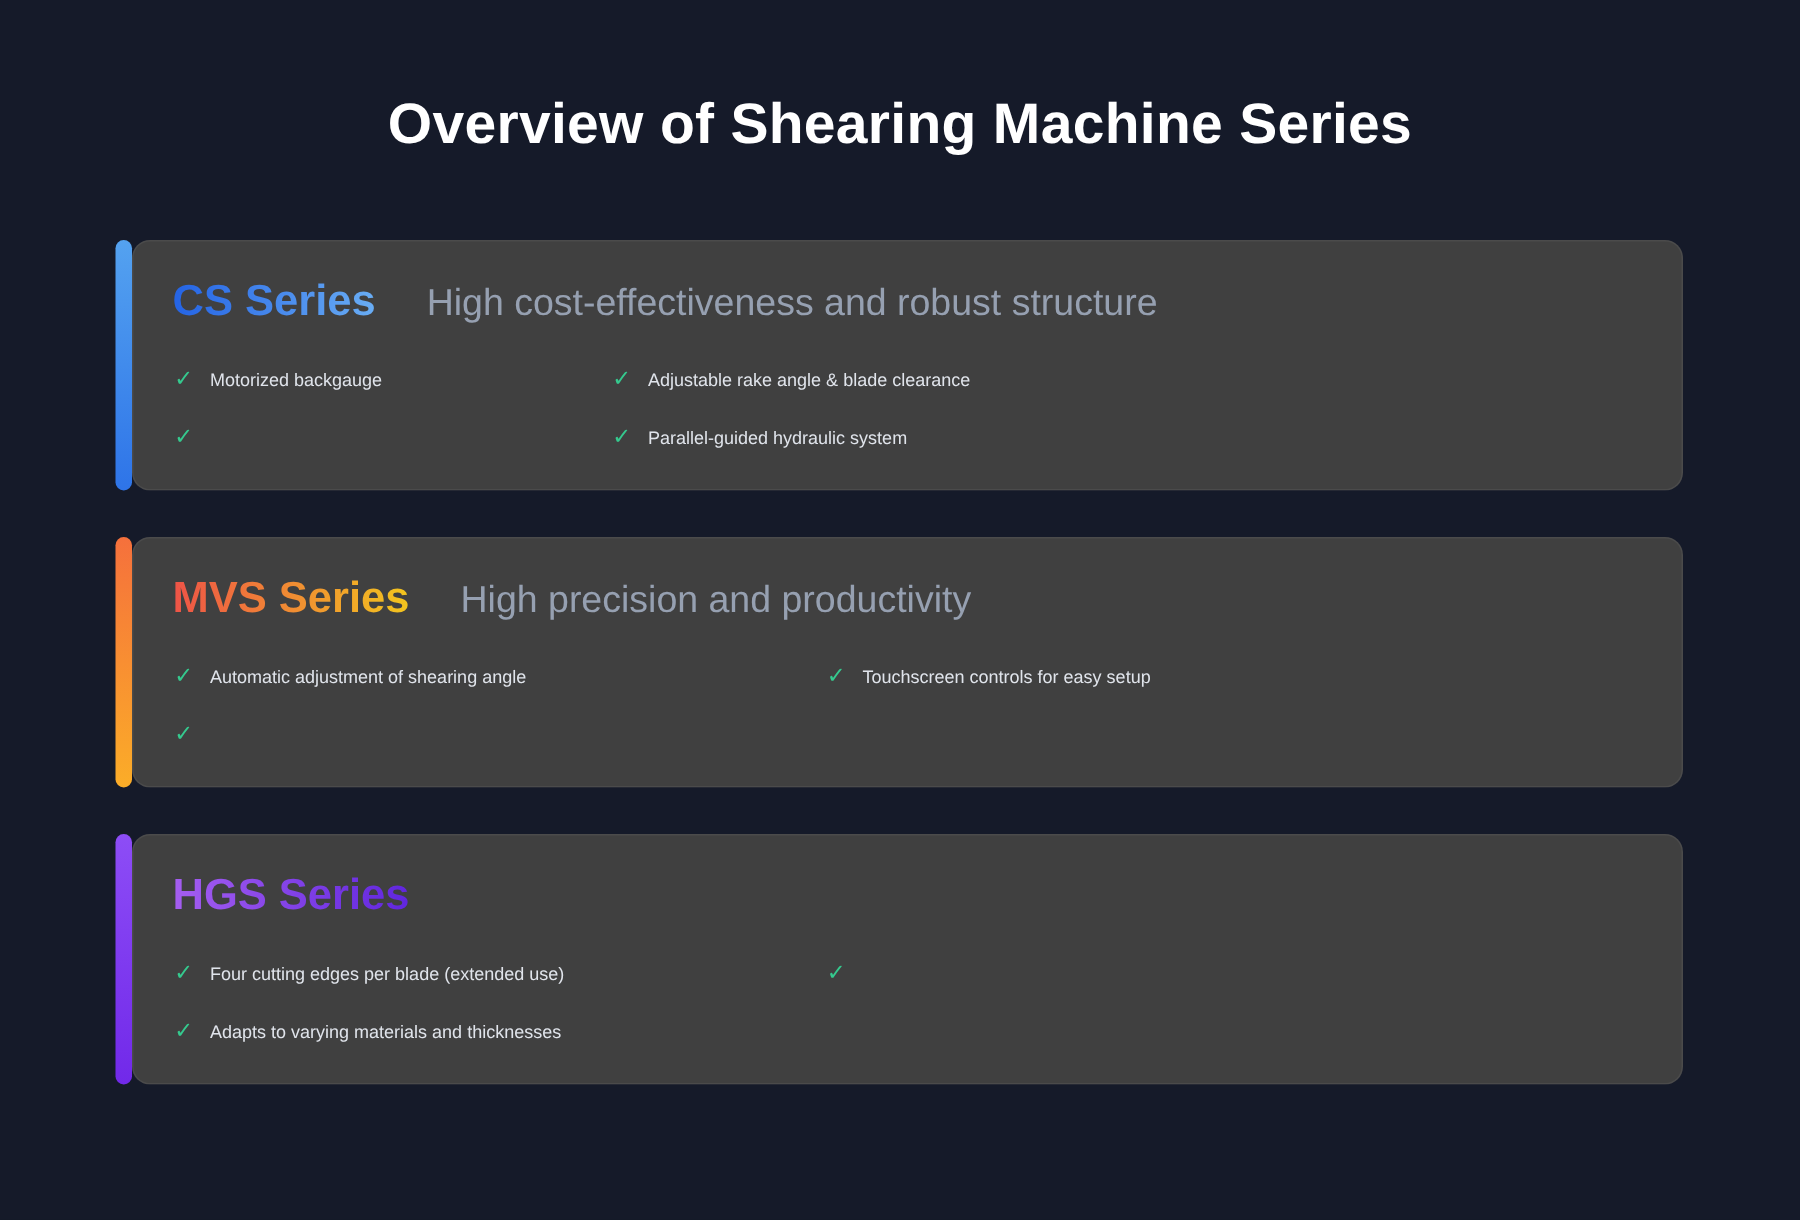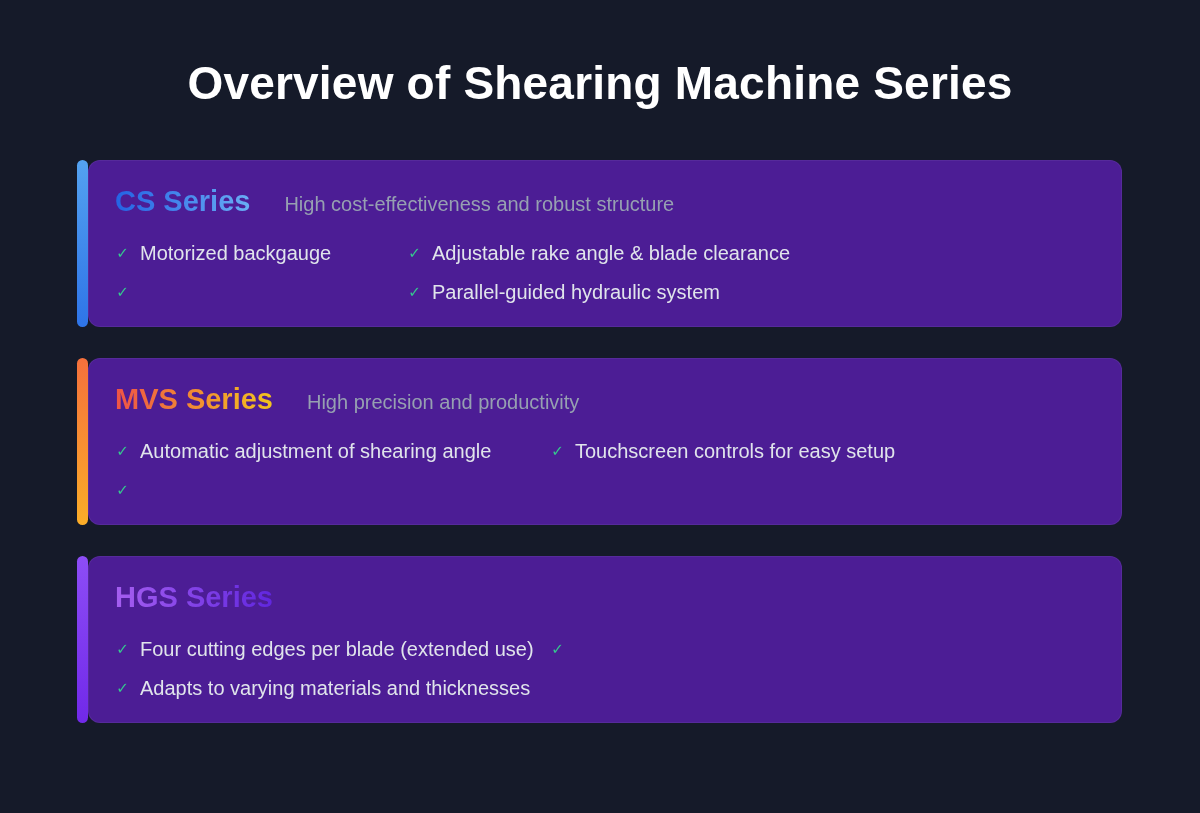--- a/index.html
+++ b/index.html
@@ -11,21 +11,21 @@
     height: 813px;
     background: #151a29;
     font-family: "Liberation Sans", "DejaVu Sans", sans-serif;
     overflow: hidden;
   }
   .page-title {
     margin: 0;
     padding-top: 58px;
     text-align: center;
     color: #ffffff;
-    font-size: 46px;
+    font-size: 38px;
     line-height: 50px;
     font-weight: 700;
     letter-spacing: 0.2px;
   }
   .cards {
     margin: 52px 78px 0 77px;
   }
   .card-row {
     display: flex;
     align-items: stretch;
@@ -33,21 +33,21 @@
   }
   .accent-bar {
     width: 11px;
     border-radius: 6px;
     flex: 0 0 auto;
     background: linear-gradient(180deg, var(--g1), var(--g2));
   }
   .card {
     flex: 1 1 auto;
     margin-left: 0px;
-    background: #4c1d95;
+    background: #404040;
     border: 1px solid rgba(255,255,255,0.06);
     border-radius: 12px;
     padding: 20px 28px 22px 26px;
     box-sizing: border-box;
   }
   .card-head {
     display: flex;
     align-items: baseline;
     gap: 34px;
   }
@@ -56,21 +56,21 @@
     font-size: 29px;
     line-height: 40px;
     font-weight: 700;
     background: linear-gradient(90deg, var(--g1), var(--g2));
     -webkit-background-clip: text;
     background-clip: text;
     color: transparent;
     -webkit-text-fill-color: transparent;
   }
   .card-subtitle {
-    font-size: 20px;
+    font-size: 25px;
     color: #96a0b1;
     font-weight: 400;
   }
   .feature-list {
     display: grid;
     margin-top: 20px;
   }
   .cols-cs  { grid-template-columns: 292px 1fr; }
   .cols-mvs { grid-template-columns: 435px 1fr; }
   .cols-hgs { grid-template-columns: 435px 1fr; }
@@ -84,21 +84,21 @@
   .check-icon {
     flex: 0 0 auto;
     width: 15px;
     color: #35c98e;
     font-size: 15px;
     line-height: 24px;
     text-align: center;
   }
   .feature-text {
     color: #e0e4eb;
-    font-size: 20px;
+    font-size: 12px;
     line-height: 24px;
     font-weight: 400;
   }
   .w-narrow { max-width: 318px; }
 </style>
 </head>
 <body>
 
 <h1 class="page-title">Overview of Shearing Machine Series</h1>
 

